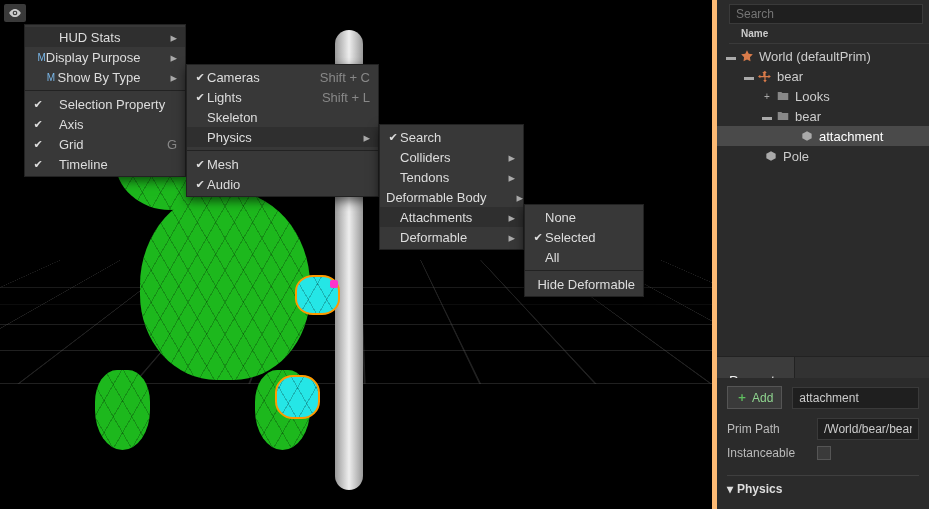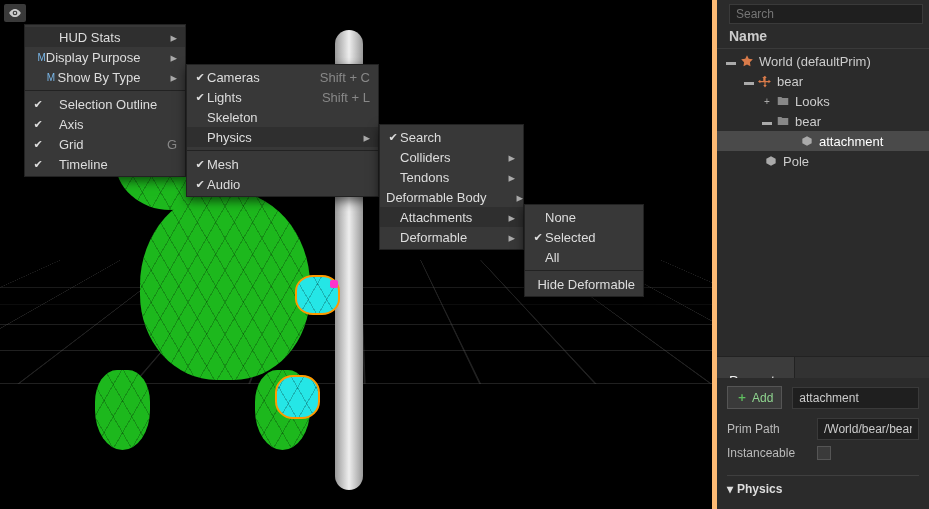--- a/index.html
+++ b/index.html
@@ -36,21 +36,21 @@
   .menu-row .chk { width:14px; text-align:center; color:#ddd; font-size:11px; }
   .menu-row .mlabel { flex:0 0 auto; }
   .menu-row .short { margin-left:auto; color:#888; padding-left:30px;text-align:right; }
   .menu-row .arrow { margin-left:auto; color:#aaa; padding-left:30px; }
   .menu-row .mbox { width:14px; font-size:10px; text-align:center; color:#7ab7e8; }
 
   
   .right { position:absolute; left:712px; top:0; width:217px; height:509px; background:#2b2b2b; border-left:5px solid #fdba74; display:flex; flex-direction:column;}
   .search { margin:4px 6px 2px 12px; }
   .search input { width:100%; background:#1f1f1f; border:1px solid #3a3a3a; color:#aaa; height:20px; padding:0 6px; font-size:12px; }
-  .col-header { font-size:14px; font-weight:bold; color:#ccc; padding:2px 0 4px 12px; border-bottom:1px solid #3a3a3a;}
+  .col-header { font-size:10px; font-weight:bold; color:#ccc; padding:2px 0 4px 12px; border-bottom:1px solid #3a3a3a;margin-left:12px;}
   .tree { flex:0 0 auto; font-size:13px; padding:2px 0 8px 0; }
   .trow { display:flex; align-items:center; height:20px; padding-left:4px; color:#ccc; }
   .trow.sel { background:#4a4a4a; color:#fff;}
   .tw { display:inline-block; }
   .expander { width:12px; font-size:10px; color:#aaa; text-align:center;}
   .ticon { width:16px; height:16px; margin:0 4px 0 2px; display:inline-flex; align-items:center; justify-content:center;}
   .ticon svg { width:14px; height:14px; }
 
   .tabs { display:flex; background:#323232; border-top:1px solid #222; border-bottom:1px solid #222; margin-top:auto; position:absolute; top:356px; left:0; right:0;}
   .tab { font-size:14px; padding:16px 12px; color:#aaa; border-right:1px solid #222;}
@@ -106,21 +106,21 @@
   <div class="menu-row">
       <span class="chk"></span>
       <span class="mbox">M</span>
       <span class="mlabel">Show By Type</span>
       <span class="arrow">▸</span>
     </div>
   <div style="height:1px;background:#222;margin:3px 0"></div>
   <div class="menu-row">
       <span class="chk">✔</span>
       <span class="mbox"></span>
-      <span class="mlabel">Selection Outline</span>
+      <span class="mlabel">Selection Property</span>
     </div>
   <div class="menu-row">
       <span class="chk">✔</span>
       <span class="mbox"></span>
       <span class="mlabel">Axis</span>
     </div>
   <div class="menu-row">
       <span class="chk">✔</span>
       <span class="mbox"></span>
       <span class="mlabel">Grid</span>

